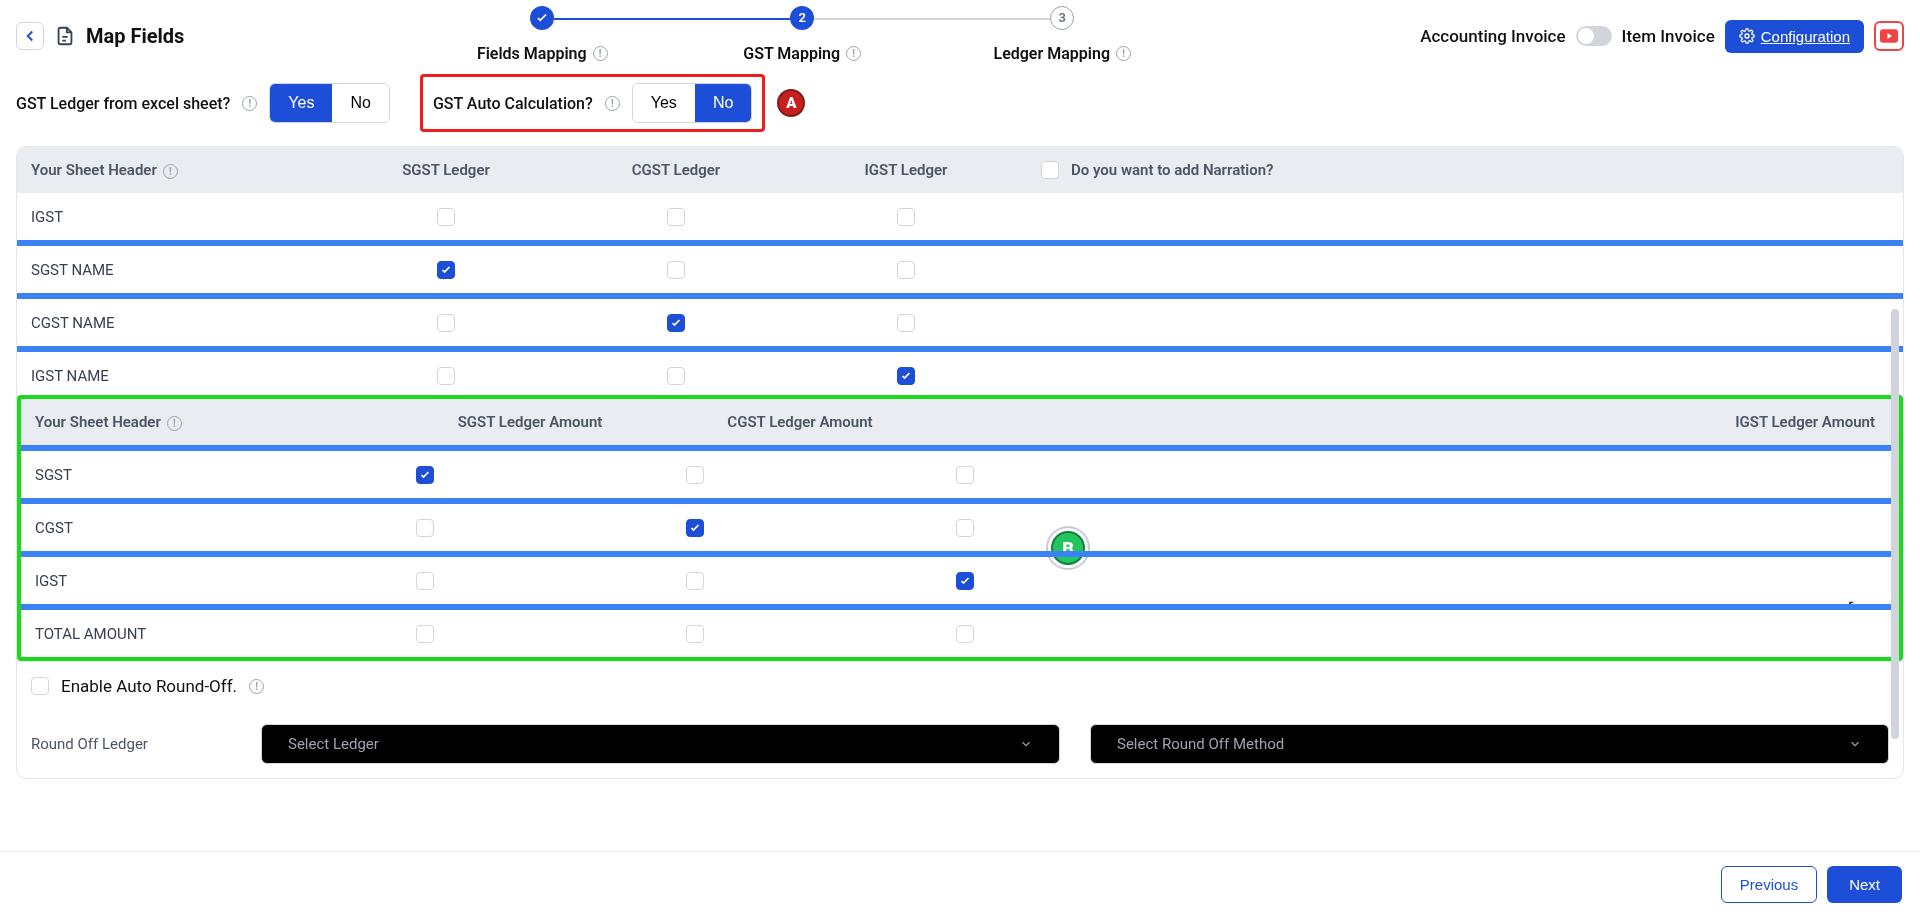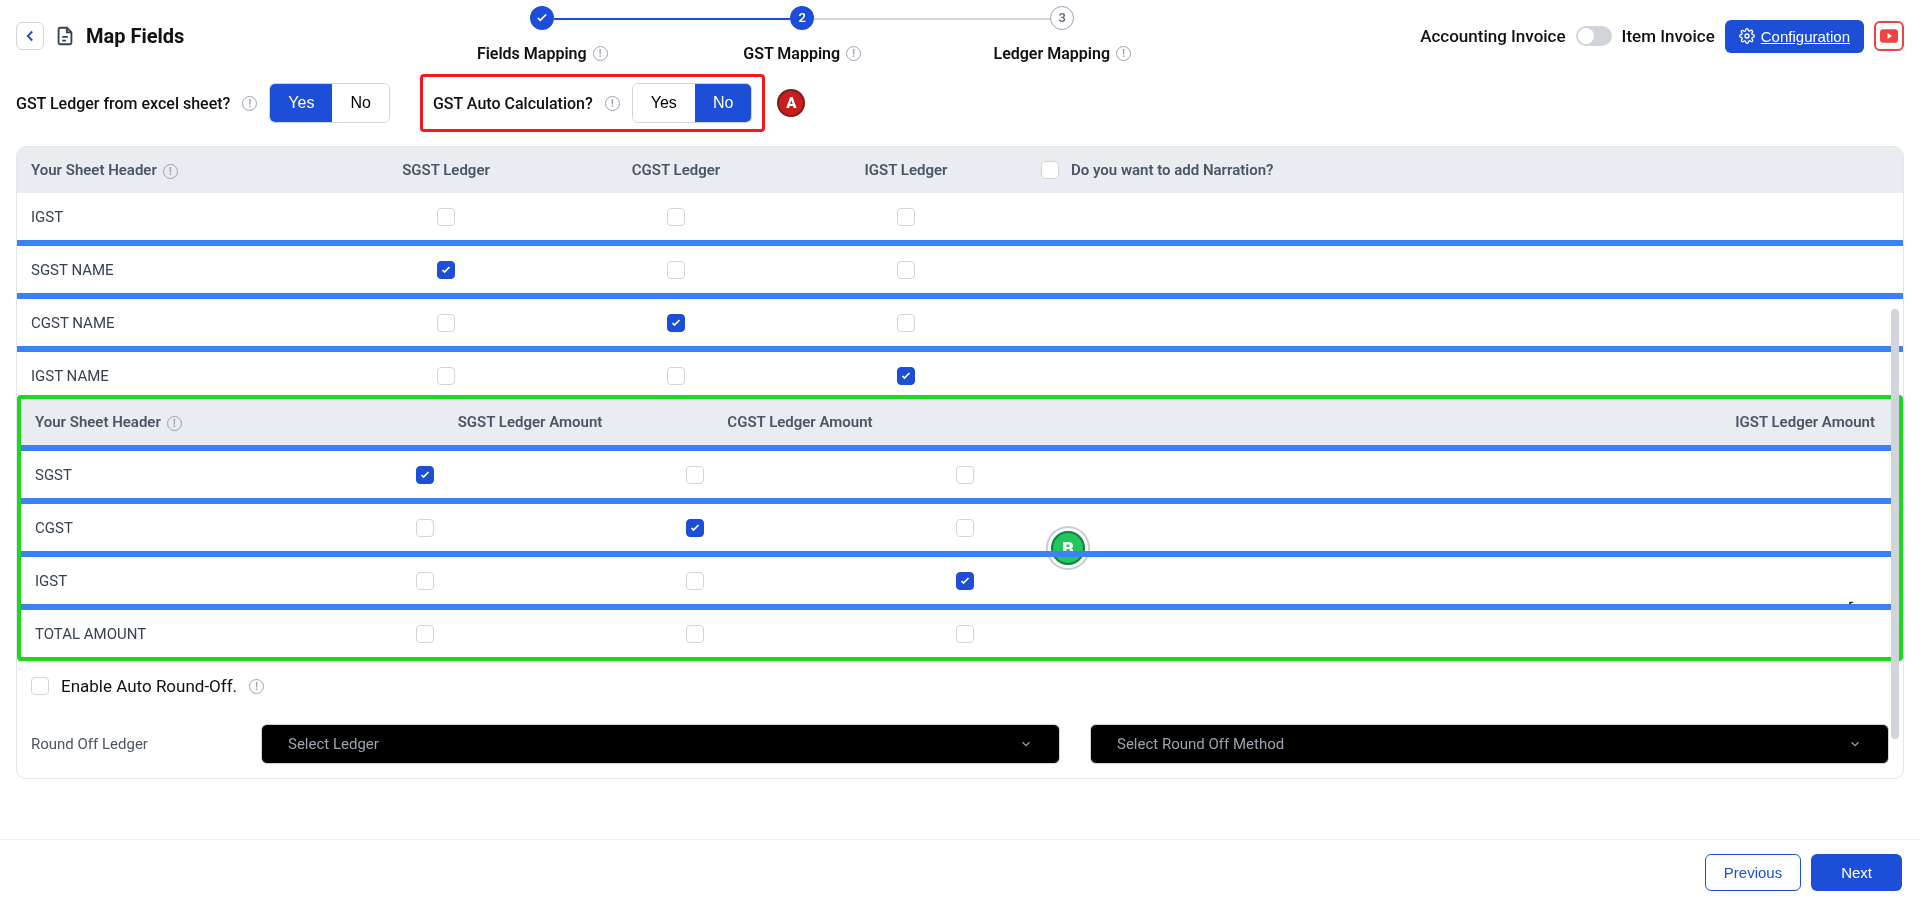--- a/index.html
+++ b/index.html
@@ -62,23 +62,23 @@
 .cbx { width: 18px; height: 18px; border: 1.5px solid #d1d5db; border-radius: 4px; display: inline-flex; align-items: center; justify-content: center; background: #fff; cursor: pointer; vertical-align: middle; }
 .cbx.checked { background: #1d4ed8; border-color: #1d4ed8; }
 
 .green-box { border: 4px solid #1bd91b; border-radius: 4px; position: relative; margin-top: -4px; }
 
 .round-row { display: flex; align-items: center; padding: 14px; border-top: 1px solid #e5e7eb; gap: 12px; font-size: 17px; color: #111; }
 .ledger-row { display: flex; align-items: center; padding: 14px; gap: 30px; }
 .ledger-label { font-size: 15px; color: #4b5563; width: 200px; }
 .select { flex: 1; border: 1px solid #d0d5dd; border-radius: 6px; padding: 10px 26px; background: #000000; color: #9ca3af; font-size: 15px; display: flex; justify-content: space-between; align-items: center; cursor: pointer; }
 
-.footer { position: absolute; bottom: 16px; left: 0; right: 0; padding: 14px 18px; display: flex; justify-content: flex-end; gap: 10px; border-top: 1px solid #eef0f3; background: #fff; }
+.footer { position: absolute; bottom: 4px; left: 0; right: 0; padding: 14px 18px; display: flex; justify-content: flex-end; gap: 10px; border-top: 1px solid #eef0f3; background: #fff; }
 .btn-outline { border: 1.5px solid #1d4ed8; background: #fff; color: #1d4ed8; border-radius: 6px; padding: 9px 18px; font-size: 15px; font-weight: 500; cursor: pointer; }
-.btn-solid { border: none; background: #1d4ed8; color: #fff; border-radius: 6px; padding: 9px 30px; font-size: 15px; font-weight: 500; cursor: pointer; }
+.btn-solid { border: none; background: #1d4ed8; color: #fff; border-radius: 6px; padding: 9px 22px; font-size: 15px; font-weight: 500; cursor: pointer; }
 
 .info-icon { width: 15px; height: 15px; border: 1.5px solid #9ca3af; border-radius: 50%; display: inline-flex; align-items: center; justify-content: center; font-size: 10px; color: #9ca3af; font-weight: 700; }
 
 .cursor-ptr { position: absolute; font-size: 14px; pointer-events: none; }
 
 .scrollbar { position: absolute; right: 4px; top: 162px; width: 8px; height: 430px; background: #d1d5db; border-radius: 4px; }
 </style>
 </head>
 <body>
 

